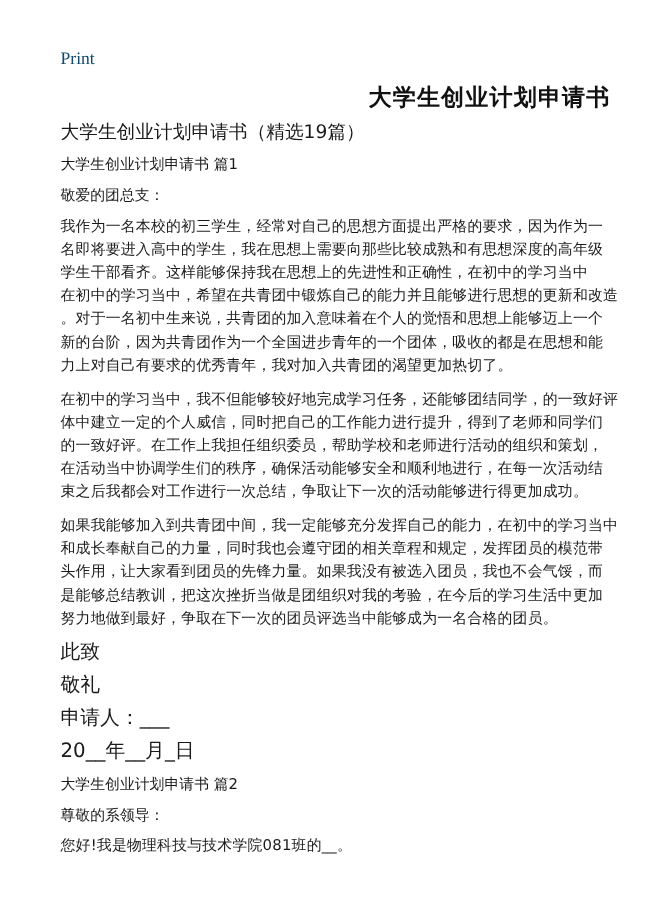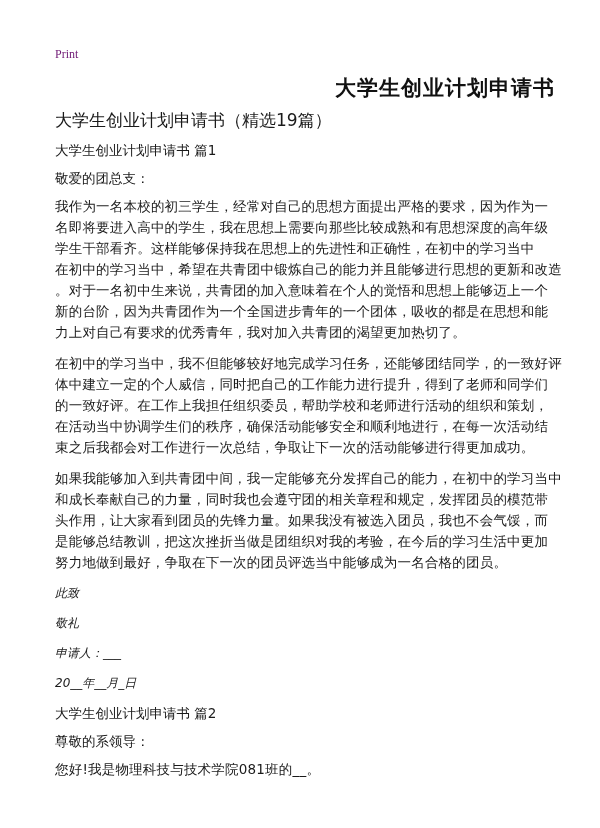--- a/index.html
+++ b/index.html
@@ -16,23 +16,23 @@
       font-family: "DejaVu Sans", "Liberation Sans", sans-serif;
     }
     .page {
       position: absolute;
       left: 55px;
       top: 46px;
       width: 500px;
     }
     .print-label {
       font-family: "Liberation Serif", "DejaVu Serif", serif;
-      font-size: 12px;
+      font-size: 16px;
       line-height: 16px;
-      color: #701a75;
+      color: #0c4a6e;
       margin: 0 0 12px 0;
     }
     .doc-title {
       text-align: right;
       font-size: 21px;
       line-height: 28px;
       font-weight: bold;
       color: #111;
       margin: 0 0 8px 0;
       letter-spacing: 1px;
@@ -58,24 +58,23 @@
       line-height: 21px;
       margin: 0 0 10px 0;
       text-align: justify;
       letter-spacing: 0.2px;
     }
     .para span.pl {
       display: block;
       white-space: nowrap;
     }
     .closing {
-      font-size: 12px;
+      font-size: 18px;
       line-height: 20px;
       margin: 0 0 10px 0;
-      font-style: italic;
     }
   </style>
 </head>
 <body>
 
 <div class="page">
 
   <div class="print-label">Print</div>
 
   <h1 class="doc-title">大学生创业计划申请书</h1>

